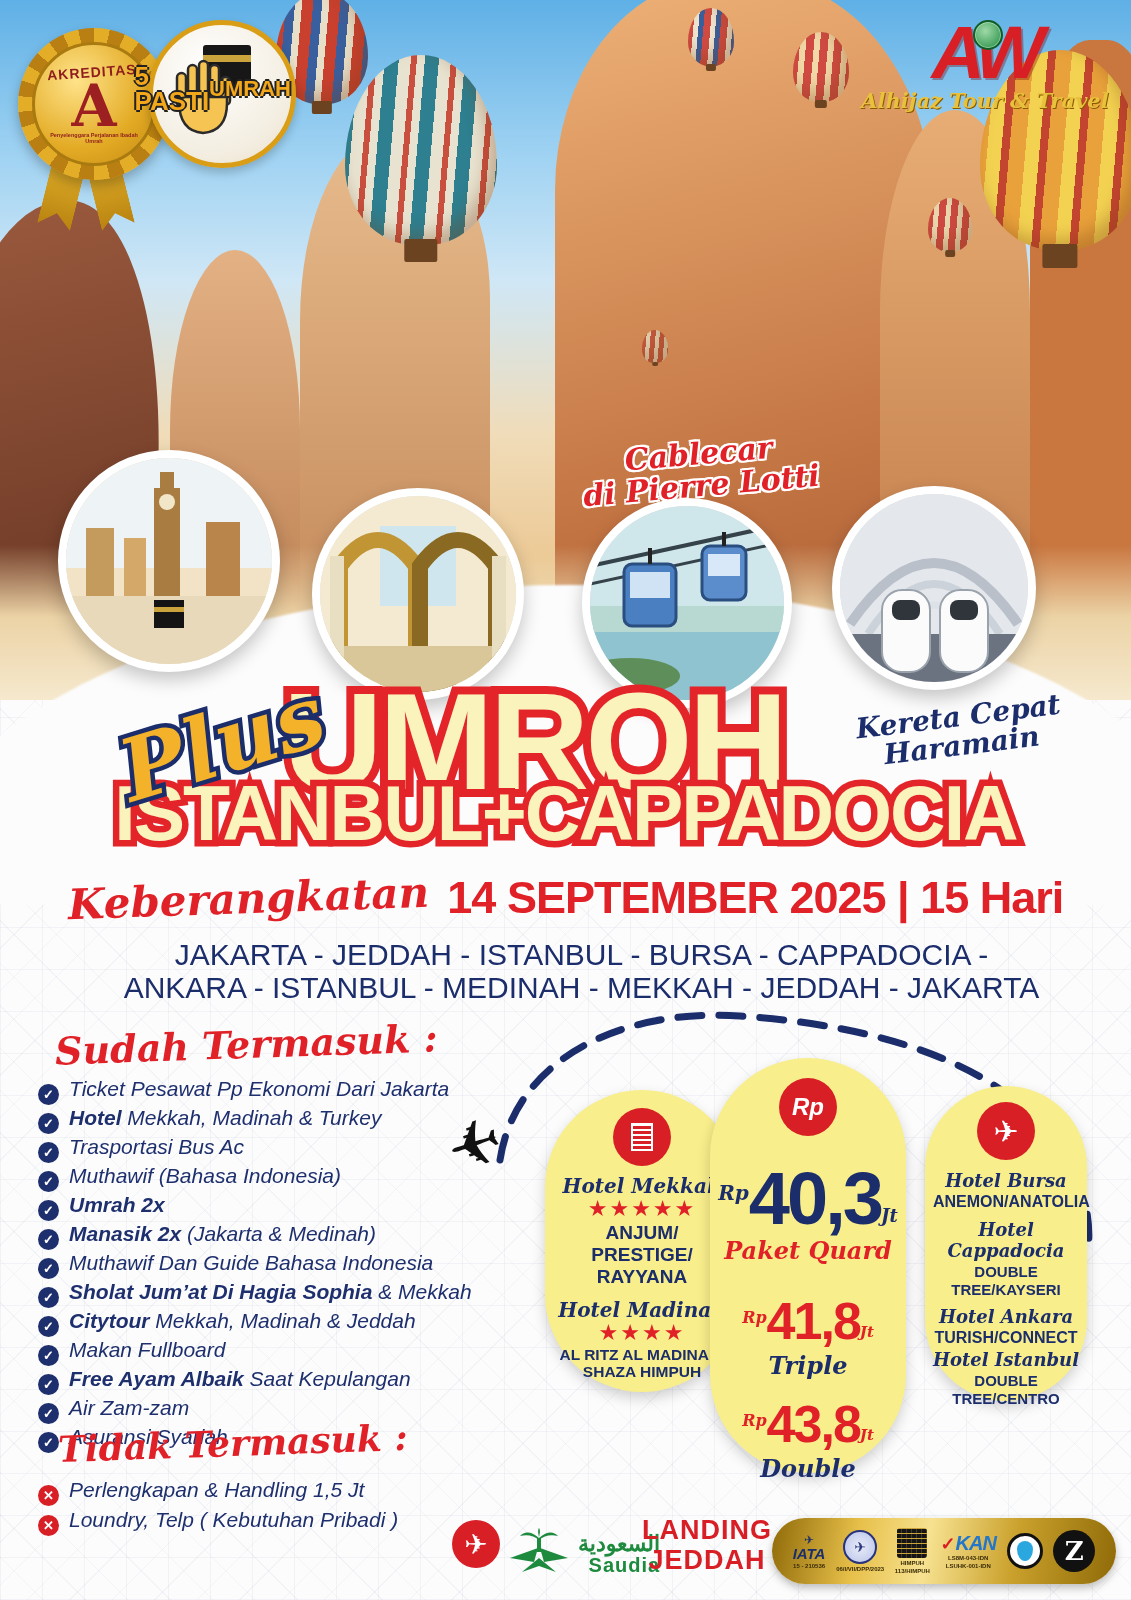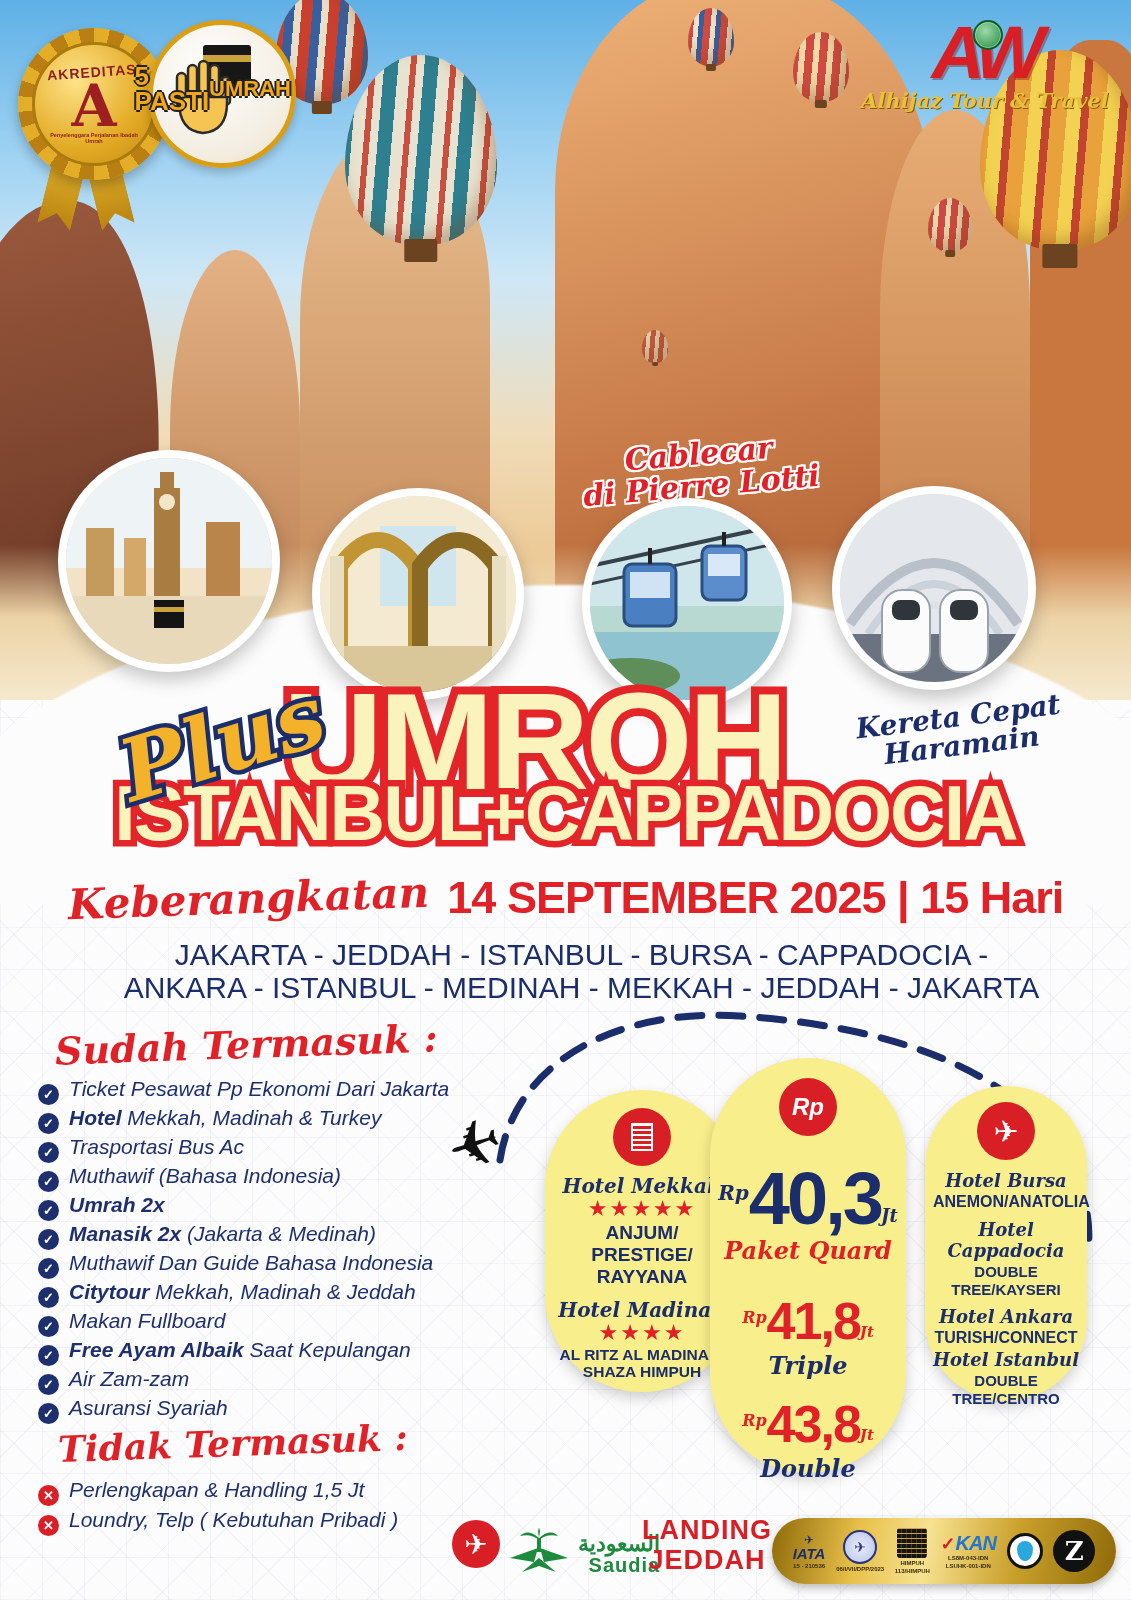--- a/index.html
+++ b/index.html
@@ -301,20 +301,21 @@
 
   <div class="h-script h-inc">Sudah Termasuk :</div>
   <ul class="list list-inc">
     <li><span class="dot chk">✓</span><span class="b"></span><span>Ticket Pesawat Pp Ekonomi  Dari Jakarta</span></li>
     <li><span class="dot chk">✓</span><span class="b">Hotel</span><span> Mekkah, Madinah &amp; Turkey</span></li>
     <li><span class="dot chk">✓</span><span class="b"></span><span>Trasportasi Bus Ac</span></li>
     <li><span class="dot chk">✓</span><span class="b"></span><span>Muthawif (Bahasa Indonesia)</span></li>
     <li><span class="dot chk">✓</span><span class="b">Umrah 2x</span><span></span></li>
     <li><span class="dot chk">✓</span><span class="b">Manasik 2x</span><span> (Jakarta &amp; Medinah)</span></li>
     <li><span class="dot chk">✓</span><span class="b"></span><span>Muthawif Dan Guide Bahasa Indonesia</span></li>
+    <li><span class="dot chk">✓</span><span class="b">Sholat Jum’at Di Hagia Sophia</span><span> &amp; Mekkah</span></li>
     <li><span class="dot chk">✓</span><span class="b">Citytour</span><span> Mekkah, Madinah &amp; Jeddah</span></li>
     <li><span class="dot chk">✓</span><span class="b"></span><span>Makan Fullboard</span></li>
     <li><span class="dot chk">✓</span><span class="b">Free Ayam Albaik</span><span> Saat Kepulangan</span></li>
     <li><span class="dot chk">✓</span><span class="b"></span><span>Air Zam-zam</span></li>
     <li><span class="dot chk">✓</span><span class="b"></span><span>Asuransi Syariah</span></li>
   </ul>
 
   <div class="h-script h-exc">Tidak Termasuk :</div>
   <ul class="list list-exc">
     <li><span class="dot x">✕</span><span>Perlengkapan &amp; Handling 1,5 Jt</span></li>

